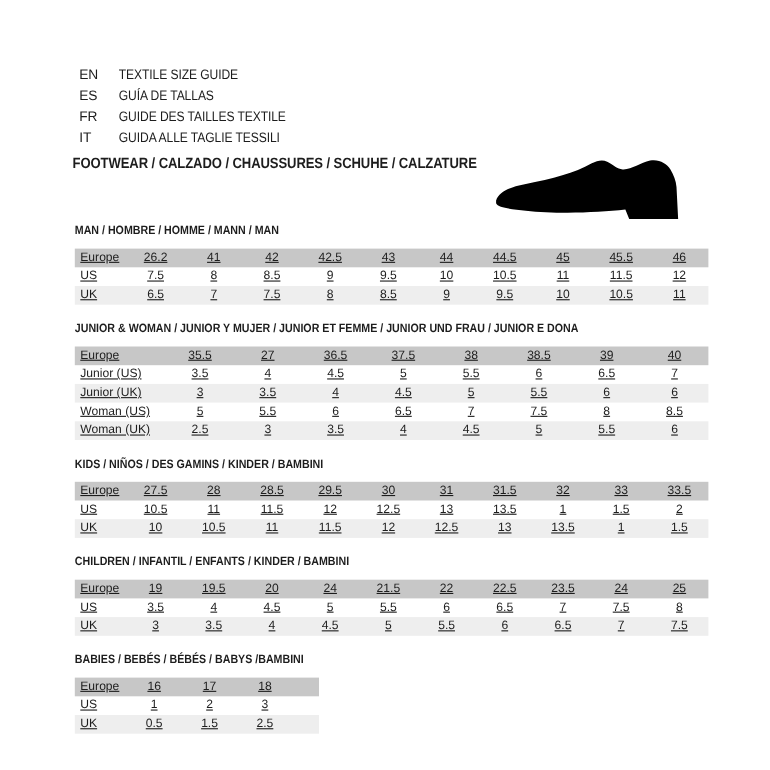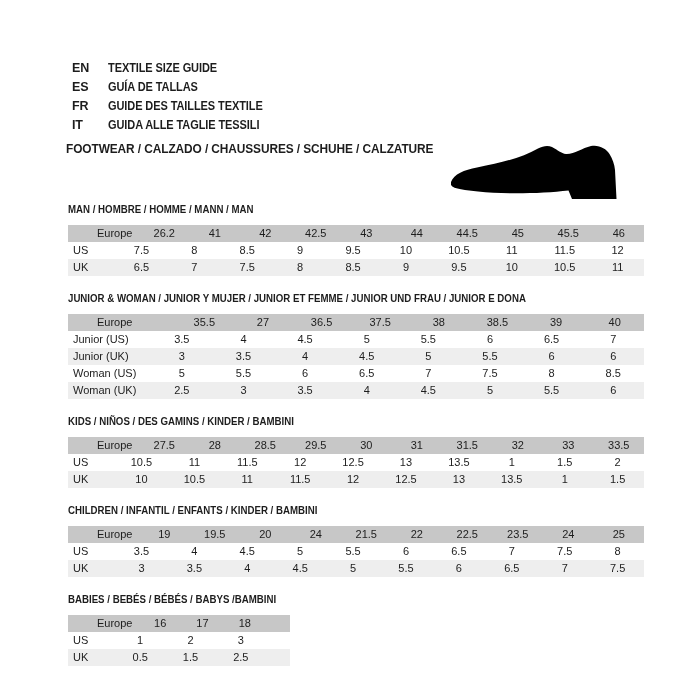--- a/index.html
+++ b/index.html
@@ -8,40 +8,40 @@
     font-family:"Liberation Sans", sans-serif;
     color:var(--text, #1d1d1d);
     -webkit-font-smoothing:antialiased;
   }
   .page { position:relative; width:700px; height:700px; }
 
   
   .cond { display:inline-block; transform:scaleX(0.88); transform-origin:0 50%; white-space:nowrap; }
 
   
-  .lang-block { margin:59px 0 0 72px; font-size:12.5px; font-weight:700; letter-spacing:-0.1px; }
+  .lang-block { margin:59px 0 0 72px; font-size:12.5px; font-weight:400; letter-spacing:-0.1px; }
   .lang-row { height:19px; line-height:19px; }
   .lang-code { display:inline-block; width:36px; vertical-align:top; }
   .lang-text { vertical-align:top; }
 
   
   .category { margin:6px 0 0 66px; font-size:13.5px; font-weight:700; letter-spacing:-0.1px; }
 
   
   .shoe { position:absolute; left:451px; top:86px; width:168px; height:56px; }
   .shoe svg { display:block; width:168px; height:56px; }
 
   
-  .section { margin:11px 0 12px 68px; }
+  .section { margin:11px 0 12px 68px;text-decoration:underline; }
   .section.first { margin-top:42px; }
   .title { font-size:11px; font-weight:700; line-height:13px; margin-bottom:9px; }
   .tbl { width:576px; font-size:11px; }
   .tbl-babies .tbl { width:222px; }
   .trow { display:flex; height:17px; line-height:17px; }
-  .trow.head { background:var(--header_row_bg, #c7c7c7);padding-left:24px; }
+  .trow.head { background:var(--header_row_bg, #c7c7c7); }
   .trow:not(.head):nth-child(odd) { background:var(--alt_row_bg, #eeeeee); }
   .cell { overflow:hidden; }
   .cell.label { flex:none; width:42px; padding-left:5px; }
   .tbl-junior .cell.label { width:78px; }
   .cell.val { flex:1; text-align:center; }
   .tbl-babies .trow::after { content:""; display:block; flex:none; width:24px; }
 </style>
 </head>
 <body>
 

